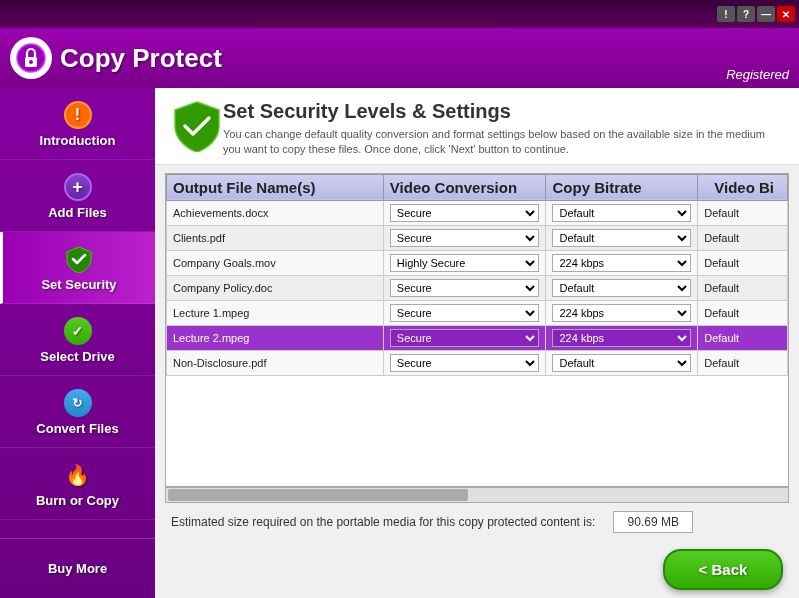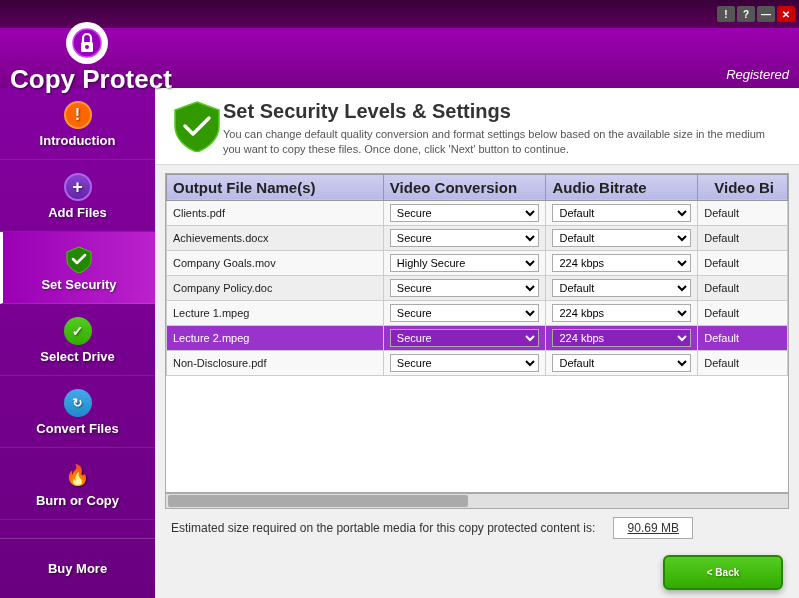--- a/index.html
+++ b/index.html
@@ -47,21 +47,20 @@
       height: 60px;
       background: linear-gradient(to bottom, #9b00b0, #7a008a);
       display: flex;
       align-items: center;
       padding-left: 10px;
       position: relative;
     }
     .app-logo {
       display: flex;
       align-items: center;
-      flex-direction: column;
     }
     .logo-icon {
       width: 42px;
       height: 42px;
       background: white;
       border-radius: 50%;
       display: flex;
       align-items: center;
       justify-content: center;
       margin-right: 8px;
@@ -239,36 +238,35 @@
       gap: 18px;
     }
     .size-box {
       border: 1px solid #aaa;
       background: white;
       padding: 3px 10px;
       font-size: 12px;
       color: #333;
       min-width: 80px;
       text-align: center;
-      text-decoration: underline;
     }
 
     
     .nav-buttons {
       display: flex;
       justify-content: flex-end;
       padding: 8px 16px;
       gap: 12px;
     }
     .nav-btn {
       padding: 10px 30px;
-      font-size: 10px;
+      font-size: 15px;
       font-weight: bold;
       border: none;
-      border-radius: 6px;
+      border-radius: 18px;
       cursor: pointer;
       color: white;
       background: linear-gradient(to bottom, #55cc22, #33aa00);
       border: 2px solid #228800;
       text-shadow: 1px 1px 2px rgba(0,0,0,0.4);
       box-shadow: 0 3px 6px rgba(0,0,0,0.3);
       min-width: 120px;
     }
 
     
@@ -427,33 +425,33 @@
         <p>You can change default quality conversion and format settings below based on the available size in the medium you want to copy these files. Once done, click 'Next' button to continue.</p>
       </div>
     </div>
 
     <div class="table-container">
       <table class="files-table">
         <thead>
           <tr>
             <th style="width:200px;">Output File Name(s)</th>
             <th style="width:150px;">Video Conversion</th>
-            <th style="width:140px;">Audio Bitrate</th>
+            <th style="width:140px;">Copy Bitrate</th>
             <th style="width:80px;padding-left:16px;">Video Bi</th>
           </tr>
         </thead>
         <tbody id="files-tbody">
         <tr>
-              <td>Clients.pdf</td>
+              <td>Achievements.docx</td>
               <td><select class="cell-select"><option>Secure</option><option>Highly Secure</option><option>Standard</option></select></td>
               <td><select class="cell-select"><option>Default</option><option>224 kbps</option><option>128 kbps</option><option>320 kbps</option></select></td>
               <td>Default</td>
             </tr>
             <tr>
-              <td>Achievements.docx</td>
+              <td>Clients.pdf</td>
               <td><select class="cell-select"><option>Secure</option><option>Highly Secure</option><option>Standard</option></select></td>
               <td><select class="cell-select"><option>Default</option><option>224 kbps</option><option>128 kbps</option><option>320 kbps</option></select></td>
               <td>Default</td>
             </tr>
             <tr>
               <td>Company Goals.mov</td>
               <td><select class="cell-select"><option>Secure</option><option selected="">Highly Secure</option><option>Standard</option></select></td>
               <td><select class="cell-select"><option>Default</option><option selected="">224 kbps</option><option>128 kbps</option><option>320 kbps</option></select></td>
               <td>Default</td>
             </tr>

